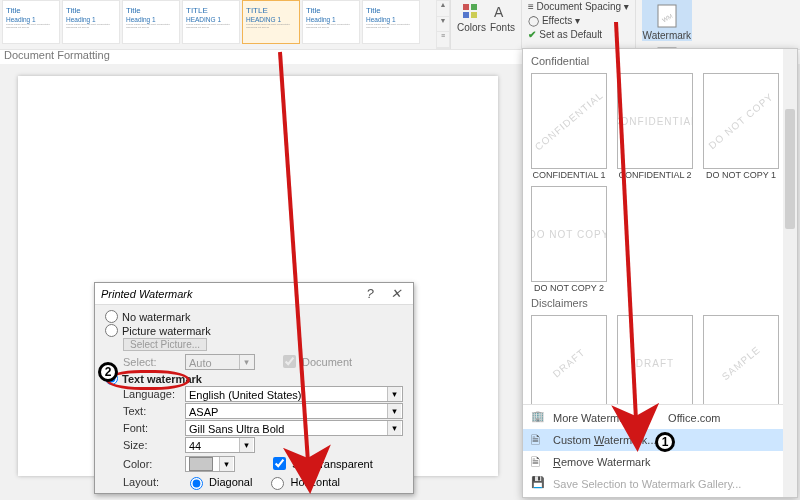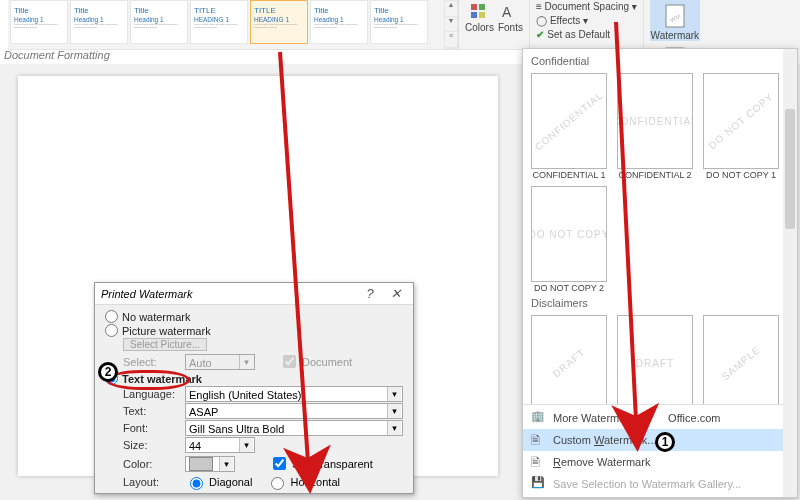--- a/index.html
+++ b/index.html
@@ -1,40 +1,40 @@
 <!DOCTYPE html>
 <html><head>
 <meta charset="utf-8">
 <style>
   * { box-sizing: border-box; font-family: "Segoe UI", Tahoma, sans-serif; }
   html, body { margin: 0; padding: 0; }
   body { width: 800px; height: 500px; overflow: hidden; background: #fff; position: relative; font-size: 11px; }
 
   
-  .ribbon { position: absolute; left: 8px; top: 0; right: 0; height: 50px; background: #f3f3f3; border-bottom: 1px solid #e5e5e5; display: flex; }
+  .ribbon { position: absolute; left: 0; top: 0; right: 0; height: 50px; background: #f3f3f3; border-bottom: 1px solid #e5e5e5; display: flex; }
   .styleset { width: 436px; display: flex; gap: 2px; padding: 0 2px; overflow:hidden}
   .style-card { flex: 0 0 58px; height: 44px; border: 1px solid #e6e6e6; background: #fff; padding: 2px 3px; cursor: pointer; position: relative; }
   .style-card.selected { border-color: #f2b454; background: #fff5e1; }
   .style-card .s-title { font-size: 8px; color: #2e74b5; line-height: 1; }
   .style-card .s-heading { font-size: 6.5px; color: #2e74b5; display:block; margin-top:1px;}
   .style-card .s-body { font-size: 2.5px; color: #999; line-height: 3px; display:block; overflow:hidden; height:22px;}
   .styleset-expand { flex: 0 0 14px; display:flex; flex-direction:column; border:1px solid #e6e6e6; }
   .styleset-expand div { flex:1; text-align:center; font-size:7px; color:#777; border-bottom:1px solid #e6e6e6;}
 
   .ribbon-col { border-left:1px solid #e0e0e0; padding:0 6px; display:flex; flex-direction:column; justify-content:flex-start; }
   .small-btn { display:flex; flex-direction:column; align-items:center; font-size:10px; color:#444; padding-top:2px; cursor:pointer; }
   .small-btn .ico { width:20px; height:20px; display:block; }
   .checklist div { font-size:10px; color:#444; line-height:14px; white-space:nowrap;}
   .checkmark { color:#3a9a3a; font-weight:bold; margin-right:3px;}
   .ribbon-big { display:flex; gap:2px; align-items:flex-start;}
   .big-btn { display:flex; flex-direction:column; align-items:center; font-size:10px; color:#444; width:50px; padding-top:2px; cursor:pointer;}
   .big-btn.active { background:#c9e0f7;}
   .big-btn .ico { width:28px; height:28px; }
 
-  .group-label { position:absolute; top:49px; left:4px; font-size:11px; color:#777;font-style:italic;}
+  .group-label { position:absolute; top:49px; left:4px; font-size:11px; color:#777;}
 
   
   .docarea { position:absolute; left:0; top:64px; right:0; bottom:0; background:#f1f1f1; }
   .page { position:absolute; left:18px; top:12px; width:480px; height:400px; background:#fff; box-shadow:0 0 4px rgba(0,0,0,.25);}
 
   
   .wm-panel { position:absolute; right:2px; top:48px; width:276px; bottom:2px; background:#fff; border:1px solid #c8c8c8; box-shadow:0 2px 8px rgba(0,0,0,.25); display:flex; flex-direction:column;}
   .wm-scroll { flex:1; overflow:auto; padding:4px 2px 2px 6px; }
   .wm-cat { font-size:11px; color:#666; margin:2px 0 4px 2px;}
   .wm-row { display:flex; gap:6px; margin-bottom:2px;}

